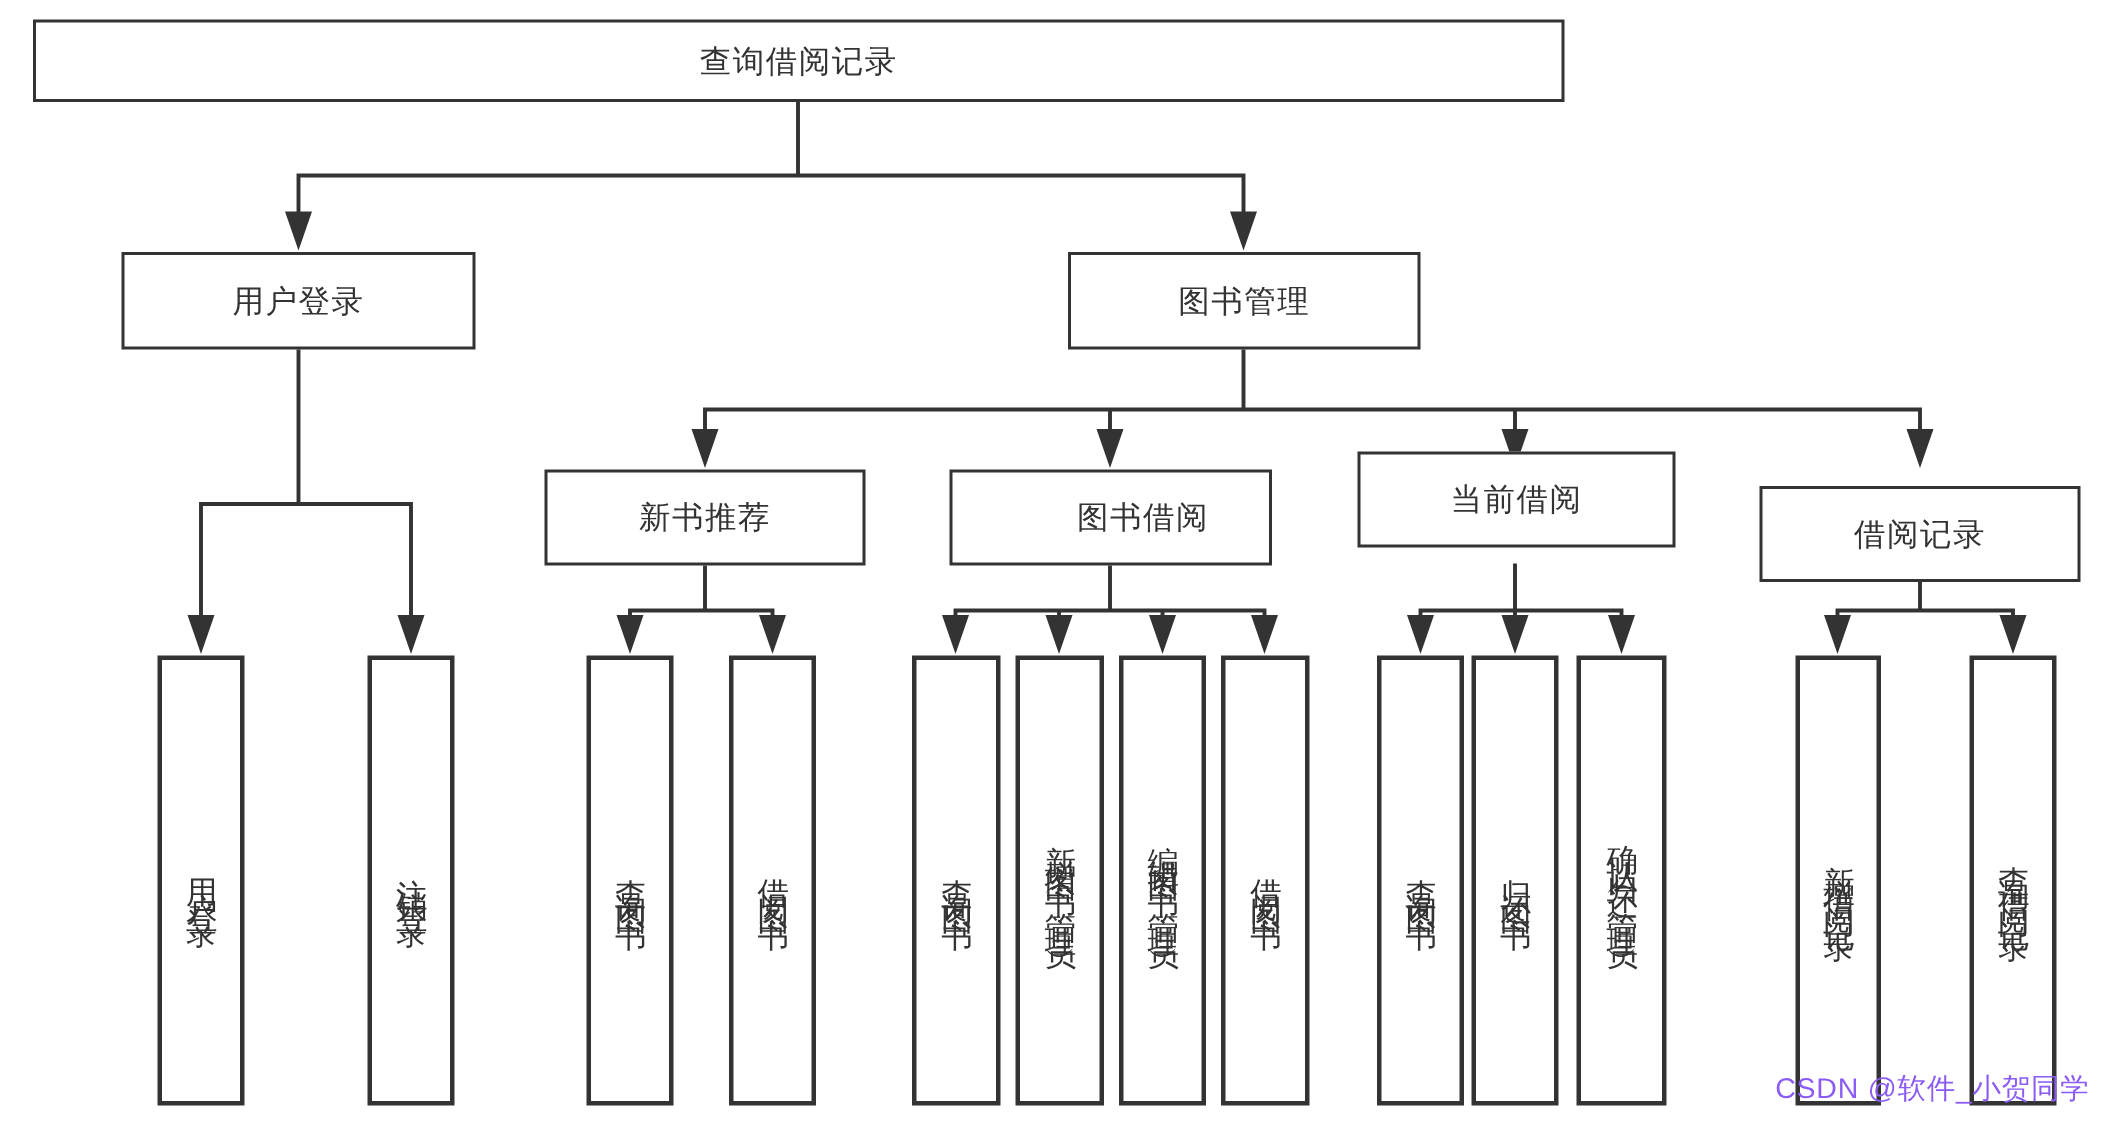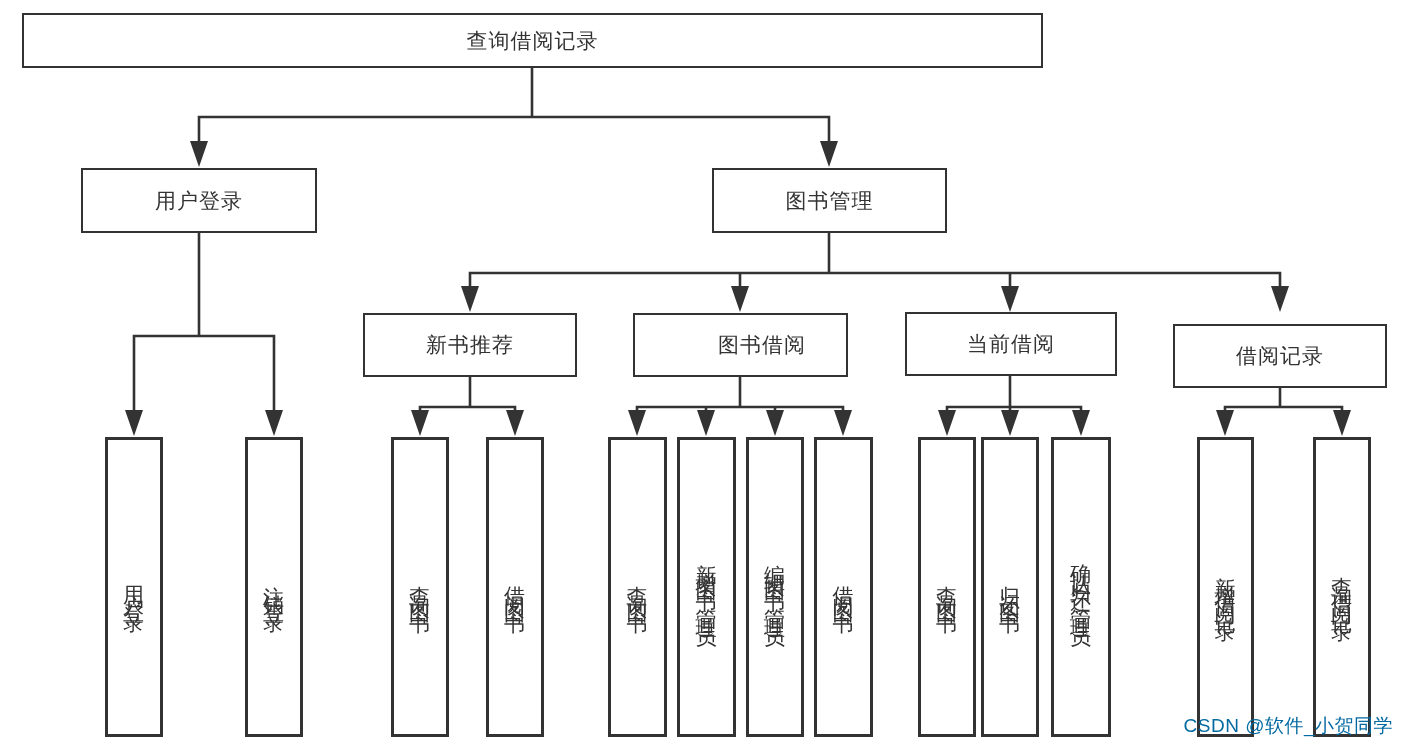--- a/index.html
+++ b/index.html
@@ -46,21 +46,21 @@
     font-size: 21px;
     letter-spacing: 9px;
     line-height: 1;
     white-space: nowrap;
   }
   #watermark {
     position: absolute;
     right: 12px;
     top: 713px;
     font-size: 19px;
-    color: #0369a1;
+    color: #8b5cf6;
     letter-spacing: 0.5px;
     z-index: 3;
     white-space: nowrap;
   }
 </style>
 </head>
 <body>
 
 <div id="canvas">
 
@@ -86,21 +86,21 @@
       M1216 410 L1234 410 L1225 436 Z  M1333 410 L1351 410 L1342 436 Z"></path>
   </svg>
 
   <div class="node" style="left:22px; top:13px; width:1021px; height:55px;">查询借阅记录</div>
 
   <div class="node" style="left:81px; top:168px; width:236px; height:65px;">用户登录</div>
   <div class="node" style="left:712px; top:168px; width:235px; height:65px;">图书管理</div>
 
   <div class="node" style="left:363px; top:313px; width:214px; height:64px;">新书推荐</div>
   <div class="node" style="left:633px; top:313px; width:215px; height:64px;padding-left:43px;">图书借阅</div>
-  <div class="node" style="left:905px; top:312px; width:212px; height:64px;">当前借阅</div>
+  <div class="node" style="left:905px; top:301px; width:212px; height:64px;">当前借阅</div>
   <div class="node" style="left:1173px; top:313px; width:214px; height:64px;margin-top:11px;">借阅记录</div>
 
   <div class="leaf" style="left:105px; top:437px; width:58px; height:300px;">
     <span>用户登录</span>
   </div>
   <div class="leaf" style="left:245px; top:437px; width:58px; height:300px;">
     <span>注销登录</span>
   </div>
 
   <div class="leaf" style="left:391px; top:437px; width:58px; height:300px;">

